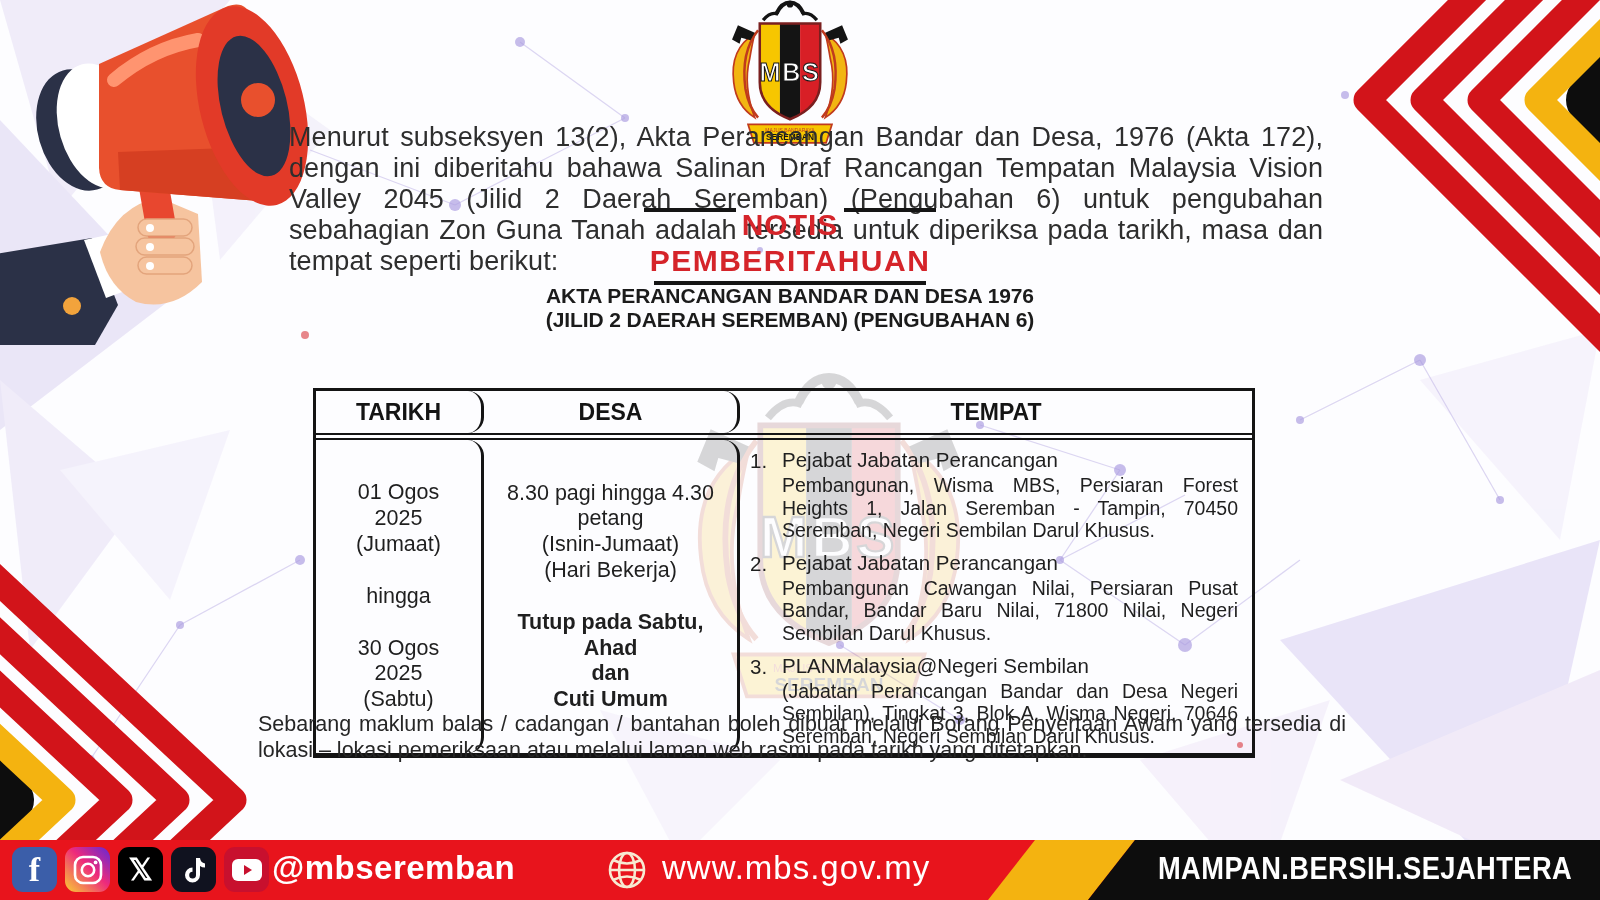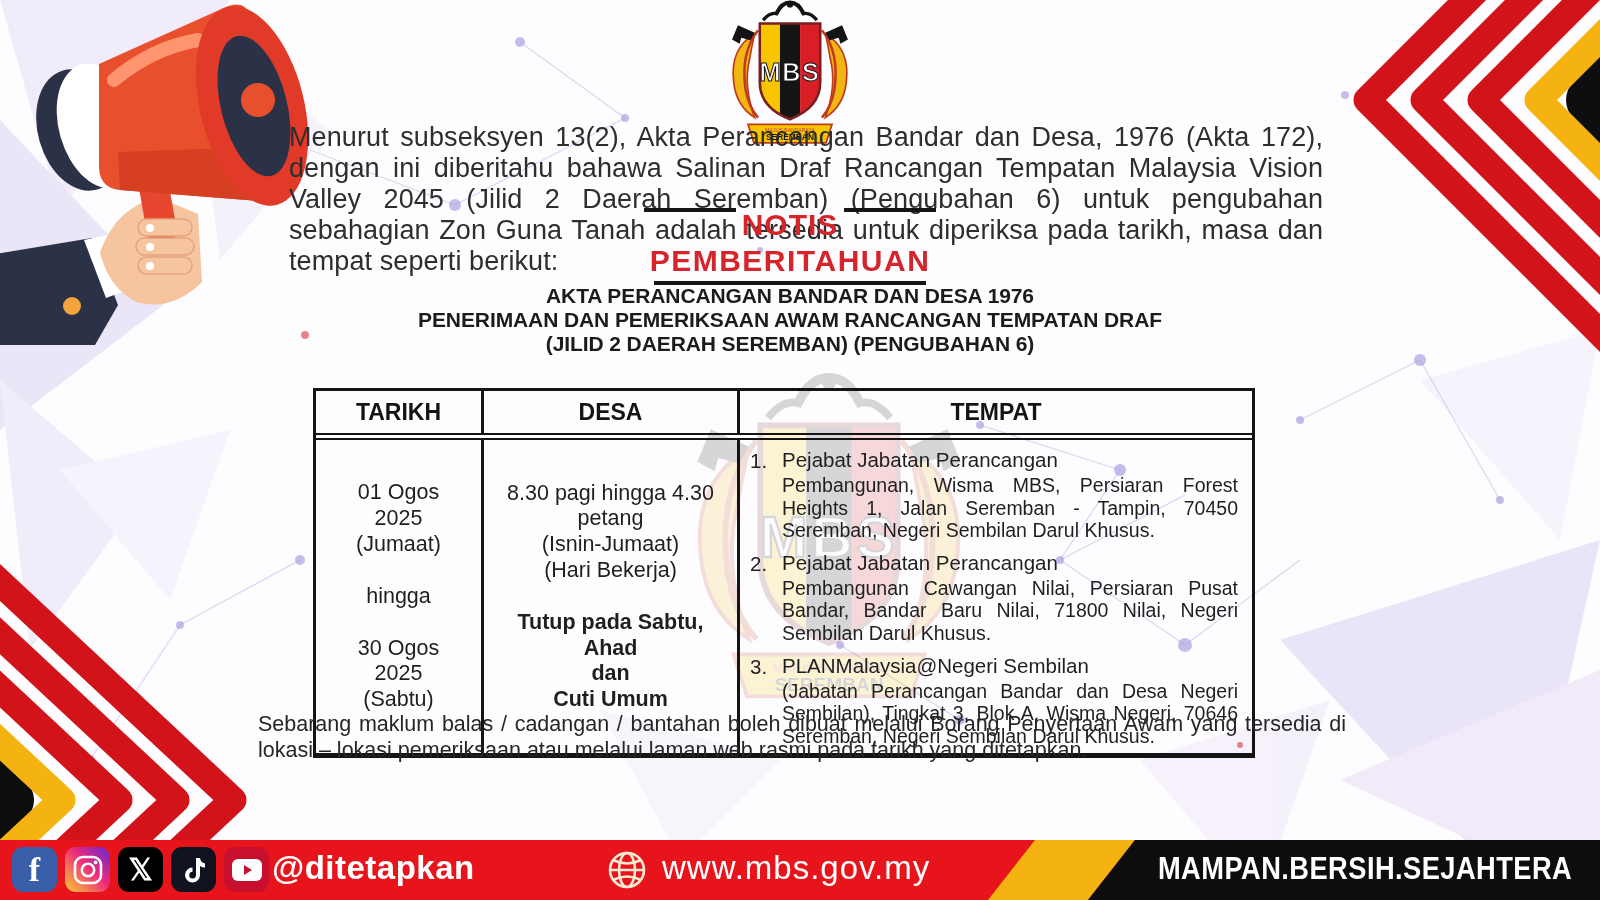--- a/index.html
+++ b/index.html
@@ -29,21 +29,21 @@
     font-size:21px;font-weight:bold;color:#1b1b1b;line-height:1.14;letter-spacing:-.1px;}
 
   
   .notice-table{
     left:313px;top:388px;width:942px;
     border:3px solid #141414;border-bottom-width:5px;
     background:transparent;box-sizing:border-box;
   }
   .t-row{display:grid;grid-template-columns:168px 256px 1fr;}
   .t-head{border-bottom:7px double #141414;}
-  .t-cell{border-right:3px solid #141414;box-sizing:border-box;}
+  .t-cell{border-right:3px solid #141414;box-sizing:border-box;border-radius:16px;}
   .t-cell:last-child{border-right:none;}
   .t-head .t-cell{padding:8px 0 7px;text-align:center;font-weight:bold;font-size:23px;color:#141414;}
   .t-body{min-height:258px;}
   .cell-center{display:flex;flex-direction:column;justify-content:center;align-items:center;
     text-align:center;font-size:21.5px;line-height:1.2;color:#1f1f1f;padding:10px 20px;}
   .gap-lg{margin-top:26px;}
   .bold-block{font-weight:bold;margin-top:26px;}
   .tempat-cell{padding:8px 14px 6px 10px;font-size:20px;color:#1f1f1f;}
   .ti{display:flex;margin-bottom:9px;}
   .ti:last-child{margin-bottom:0;}
@@ -219,21 +219,20 @@
       <span class="notis-line"></span>
       <span class="notis-main">NOTIS</span>
       <span class="notis-line"></span>
     </div>
     <div class="notis-sub">PEMBERITAHUAN</div>
     <div class="notis-underline"></div>
   </div>
 
   <div class="abs heading">
     <div>AKTA PERANCANGAN BANDAR DAN DESA 1976</div>
-    <div>PENERIMAAN DAN PEMERIKSAAN AWAM RANCANGAN TEMPATAN DRAF</div>
     <div>(JILID 2 DAERAH SEREMBAN) (PENGUBAHAN 6)</div>
   </div>
 
   <div class="abs notice-table">
     <div class="t-row t-head">
       <div class="t-cell">TARIKH</div>
       <div class="t-cell">DESA</div>
       <div class="t-cell">TEMPAT</div>
     </div>
     <div class="t-row t-body">
@@ -303,21 +302,21 @@
           <path d="M15,2 h4 q0.5,4.5 5,5.5 v4 q-3,0 -5,-1.5 v9 a7.5,7.5 0 1 1 -7.5,-7.5 v4.2 a3.4,3.4 0 1 0 3.5,3.3 Z" fill="#fff"></path>
         </svg>
       </div>
       <div class="sq sq-yt">
         <svg width="32" height="24" viewBox="0 0 32 24">
           <rect x="1" y="1" width="30" height="22" rx="6" fill="#fff"></rect>
           <polygon points="13,7 21,12 13,17" fill="#c8102e"></polygon>
         </svg>
       </div>
     </div>
-    <div class="bar-handle">@ditetapkan</div>
+    <div class="bar-handle">@mbseremban</div>
     <svg class="bar-globe" width="46" height="46" viewBox="0 0 46 46">
       <g fill="none" stroke="#f7ead2" stroke-width="2.6">
         <circle cx="23" cy="23" r="17"></circle>
         <ellipse cx="23" cy="23" rx="8" ry="17"></ellipse>
         <line x1="6" y1="23" x2="40" y2="23"></line>
         <path d="M9,13 Q23,20 37,13 M9,33 Q23,26 37,33"></path>
       </g>
     </svg>
     <div class="bar-web">www.mbs.gov.my</div>
     <div class="bar-slogan">MAMPAN.BERSIH.SEJAHTERA</div>

